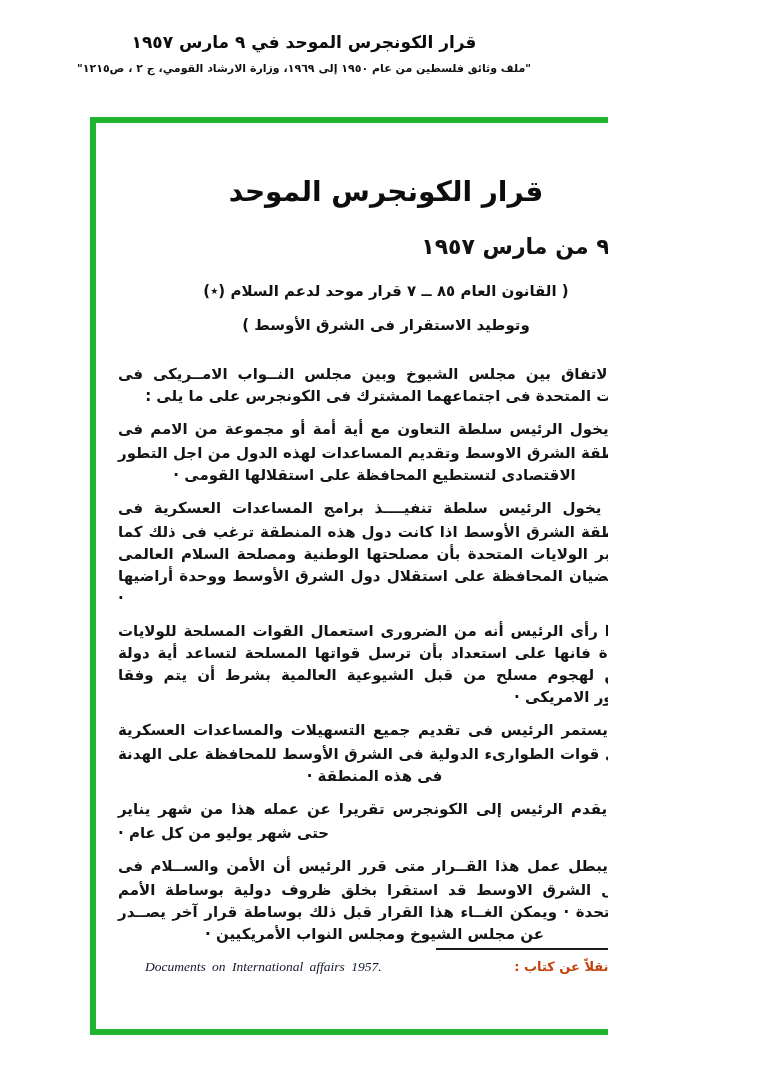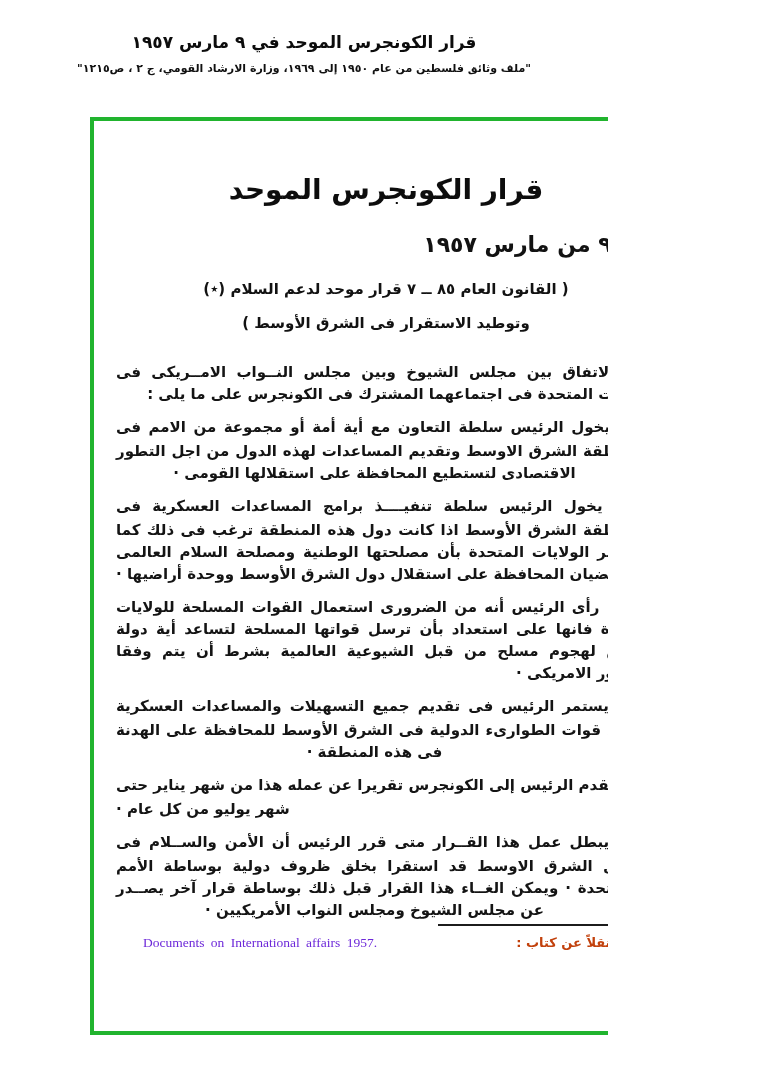--- a/index.html
+++ b/index.html
@@ -33,21 +33,21 @@
     color: #101010;
   }
   
   .green-frame {
     position: absolute;
     left: 90px;
     top: 117px;
     width: 598px;
     height: 918px;
     box-sizing: border-box;
-    border: 4px solid #8b5cf6;
+    border: 6px solid #8b5cf6;
     border-radius: 0;
     background: #ffffff;
   }
   .frame-inner {
     position: absolute;
     inset: 0;
     padding: 0 28px 0 22px;
     direction: rtl;
   }
   .doc-title {
@@ -113,22 +113,23 @@
     direction: ltr;
     display: flex;
     justify-content: space-between;
     align-items: baseline;
     margin-top: 9px;
     padding: 0 22px 0 27px;
   }
   .fn-en {
     font-family: "Liberation Serif", serif;
     font-size: 13.5px;
-    color: #6d28d9;
+    color: #0f172a;
     word-spacing: 3px;
+    font-style: italic;
   }
   .fn-ar {
     direction: rtl;
     unicode-bidi: isolate;
     font-size: 13px;
     font-weight: 700;
     color: #c2410c;
   }
 </style>
 </head>

